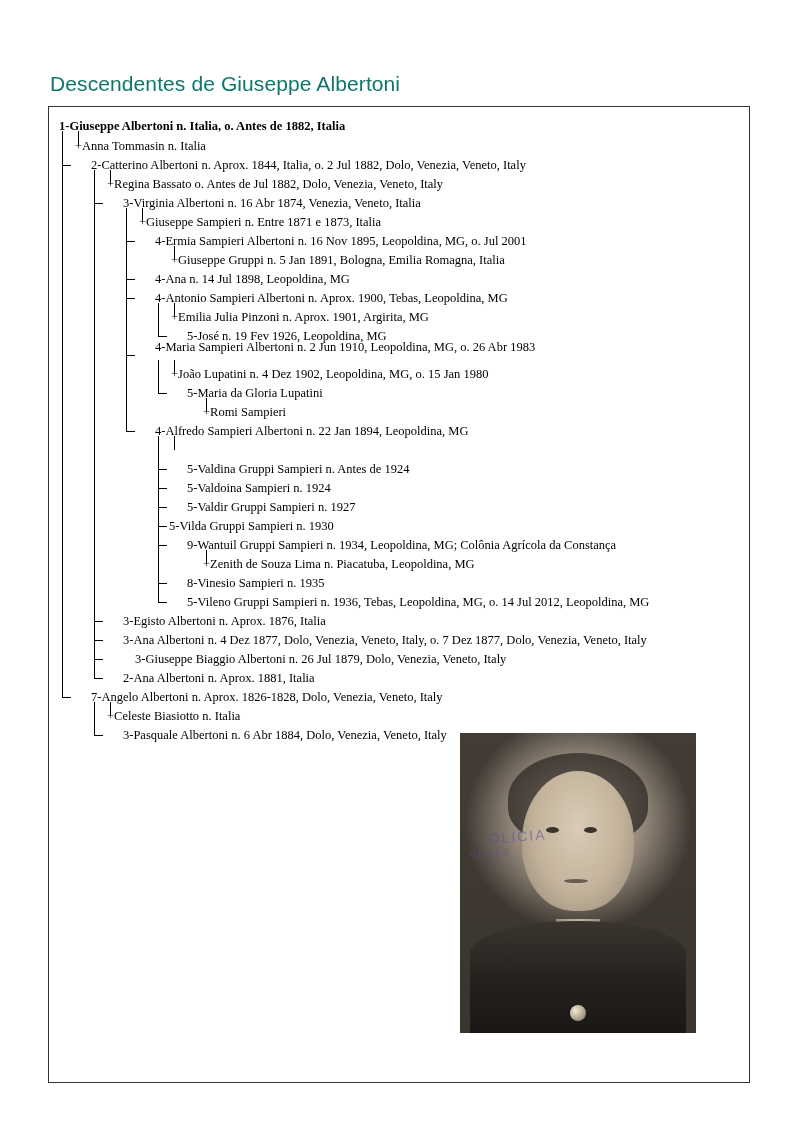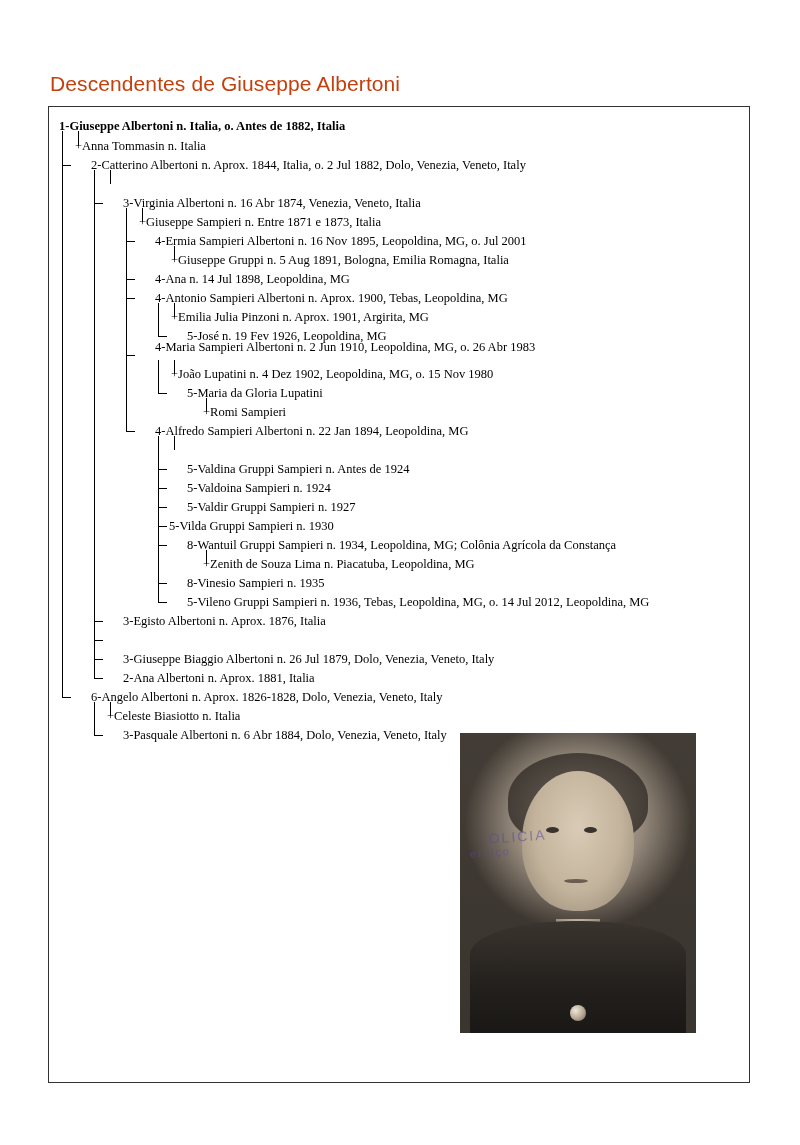--- a/index.html
+++ b/index.html
@@ -20,21 +20,21 @@
     width: 800px;
     height: 1145px;
     background: #fff;
   }
   .title {
     position: absolute;
     left: 50px;
     top: 72px;
     font-family: "Liberation Sans", sans-serif;
     font-size: 21px;
-    color: #c2410c;
+    color: #0f766e;
     letter-spacing: 0.1px;
     white-space: nowrap;
   }
   .frame {
     position: absolute;
     left: 48px;
     top: 106px;
     width: 702px;
     height: 977px;
     border: 1px solid #333;
@@ -177,45 +177,47 @@
 
 <div class="page">
 
   <div class="title">Descendentes de Giuseppe Albertoni</div>
 
   <div class="frame">
     <div class="tree" id="tree">
         <div class="node bold" style="left: 10px; top: 12px;">1-Giuseppe Albertoni n. Italia, o. Antes de 1882, Italia</div>
         <div class="node" style="left: 26px; top: 32px;">+Anna Tommasin n. Italia</div>
         <div class="node" style="left: 42px; top: 51px;">2-Catterino Albertoni n. Aprox. 1844, Italia, o. 2 Jul 1882, Dolo, Venezia, Veneto, Italy</div>
+        <div class="node" style="left: 58px; top: 70px;">+Regina Bassato o. Antes de Jul 1882, Dolo, Venezia, Veneto, Italy</div>
         <div class="node" style="left: 74px; top: 89px;">3-Virginia Albertoni n. 16 Abr 1874, Venezia, Veneto, Italia</div>
         <div class="node" style="left: 90px; top: 108px;">+Giuseppe Sampieri n. Entre 1871 e 1873, Italia</div>
         <div class="node" style="left: 106px; top: 127px;">4-Ermia Sampieri Albertoni n. 16 Nov 1895, Leopoldina, MG, o. Jul 2001</div>
-        <div class="node" style="left: 122px; top: 146px;">+Giuseppe Gruppi n. 5 Aug 1891, Bologna, Emilia Romagna, Italia</div>
+        <div class="node" style="left: 122px; top: 146px;">+Giuseppe Gruppi n. 5 Jan 1891, Bologna, Emilia Romagna, Italia</div>
         <div class="node" style="left: 106px; top: 165px;">4-Ana n. 14 Jul 1898, Leopoldina, MG</div>
         <div class="node" style="left: 106px; top: 184px;">4-Antonio Sampieri Albertoni n. Aprox. 1900, Tebas, Leopoldina, MG</div>
         <div class="node" style="left: 122px; top: 203px;">+Emilia Julia Pinzoni n. Aprox. 1901, Argirita, MG</div>
         <div class="node" style="left: 138px; top: 222px;">5-José n. 19 Fev 1926, Leopoldina, MG</div>
         <div class="node" style="left: 106px; top: 233px;">4-Maria Sampieri Albertoni n. 2 Jun 1910, Leopoldina, MG, o. 26 Abr 1983</div>
-        <div class="node" style="left: 122px; top: 260px;">+João Lupatini n. 4 Dez 1902, Leopoldina, MG, o. 15 Nov 1980</div>
+        <div class="node" style="left: 122px; top: 260px;">+João Lupatini n. 4 Dez 1902, Leopoldina, MG, o. 15 Jan 1980</div>
         <div class="node" style="left: 138px; top: 279px;">5-Maria da Gloria Lupatini</div>
         <div class="node" style="left: 154px; top: 298px;">+Romi Sampieri</div>
         <div class="node" style="left: 106px; top: 317px;">4-Alfredo Sampieri Albertoni n. 22 Jan 1894, Leopoldina, MG</div>
         <div class="node" style="left: 138px; top: 355px;">5-Valdina Gruppi Sampieri n. Antes de 1924</div>
         <div class="node" style="left: 138px; top: 374px;">5-Valdoina Sampieri n. 1924</div>
         <div class="node" style="left: 138px; top: 393px;">5-Valdir Gruppi Sampieri n. 1927</div>
         <div class="node" style="left: 120px; top: 412px;">5-Vilda Gruppi Sampieri n. 1930</div>
-        <div class="node" style="left: 138px; top: 431px;">8-Wantuil Gruppi Sampieri n. 1934, Leopoldina, MG; Colônia Agrícola da Constança</div>
+        <div class="node" style="left: 138px; top: 431px;">9-Wantuil Gruppi Sampieri n. 1934, Leopoldina, MG; Colônia Agrícola da Constança</div>
         <div class="node" style="left: 154px; top: 450px;">+Zenith de Souza Lima n. Piacatuba, Leopoldina, MG</div>
         <div class="node" style="left: 138px; top: 469px;">8-Vinesio Sampieri n. 1935</div>
         <div class="node" style="left: 138px; top: 488px;">5-Vileno Gruppi Sampieri n. 1936, Tebas, Leopoldina, MG, o. 14 Jul 2012, Leopoldina, MG</div>
         <div class="node" style="left: 74px; top: 507px;">3-Egisto Albertoni n. Aprox. 1876, Italia</div>
-        <div class="node" style="left: 74px; top: 545px; text-align: right;">3-Giuseppe Biaggio Albertoni n. 26 Jul 1879, Dolo, Venezia, Veneto, Italy</div>
+        <div class="node" style="left: 74px; top: 526px;">3-Ana Albertoni n. 4 Dez 1877, Dolo, Venezia, Veneto, Italy, o. 7 Dez 1877, Dolo, Venezia, Veneto, Italy</div>
+        <div class="node" style="left: 86px; top: 545px; text-align: right;">3-Giuseppe Biaggio Albertoni n. 26 Jul 1879, Dolo, Venezia, Veneto, Italy</div>
         <div class="node" style="left: 74px; top: 564px;">2-Ana Albertoni n. Aprox. 1881, Italia</div>
-        <div class="node" style="left: 42px; top: 583px;">6-Angelo Albertoni n. Aprox. 1826-1828, Dolo, Venezia, Veneto, Italy</div>
+        <div class="node" style="left: 42px; top: 583px;">7-Angelo Albertoni n. Aprox. 1826-1828, Dolo, Venezia, Veneto, Italy</div>
         <div class="node" style="left: 58px; top: 602px;">+Celeste Biasiotto n. Italia</div>
         <div class="node" style="left: 74px; top: 621px;">3-Pasquale Albertoni n. 6 Abr 1884, Dolo, Venezia, Veneto, Italy</div>
         <div class="vline" style="left: 13px; top: 24px; height: 34px;"></div>
         <div class="hline" style="left: 13px; top: 58px; width: 9px;"></div>
         <div class="vline" style="left: 45px; top: 63px; height: 33px;"></div>
         <div class="hline" style="left: 45px; top: 96px; width: 9px;"></div>
         <div class="vline" style="left: 77px; top: 101px; height: 33px;"></div>
         <div class="hline" style="left: 77px; top: 134px; width: 9px;"></div>
         <div class="vline" style="left: 77px; top: 101px; height: 71px;"></div>
         <div class="hline" style="left: 77px; top: 172px; width: 9px;"></div>

